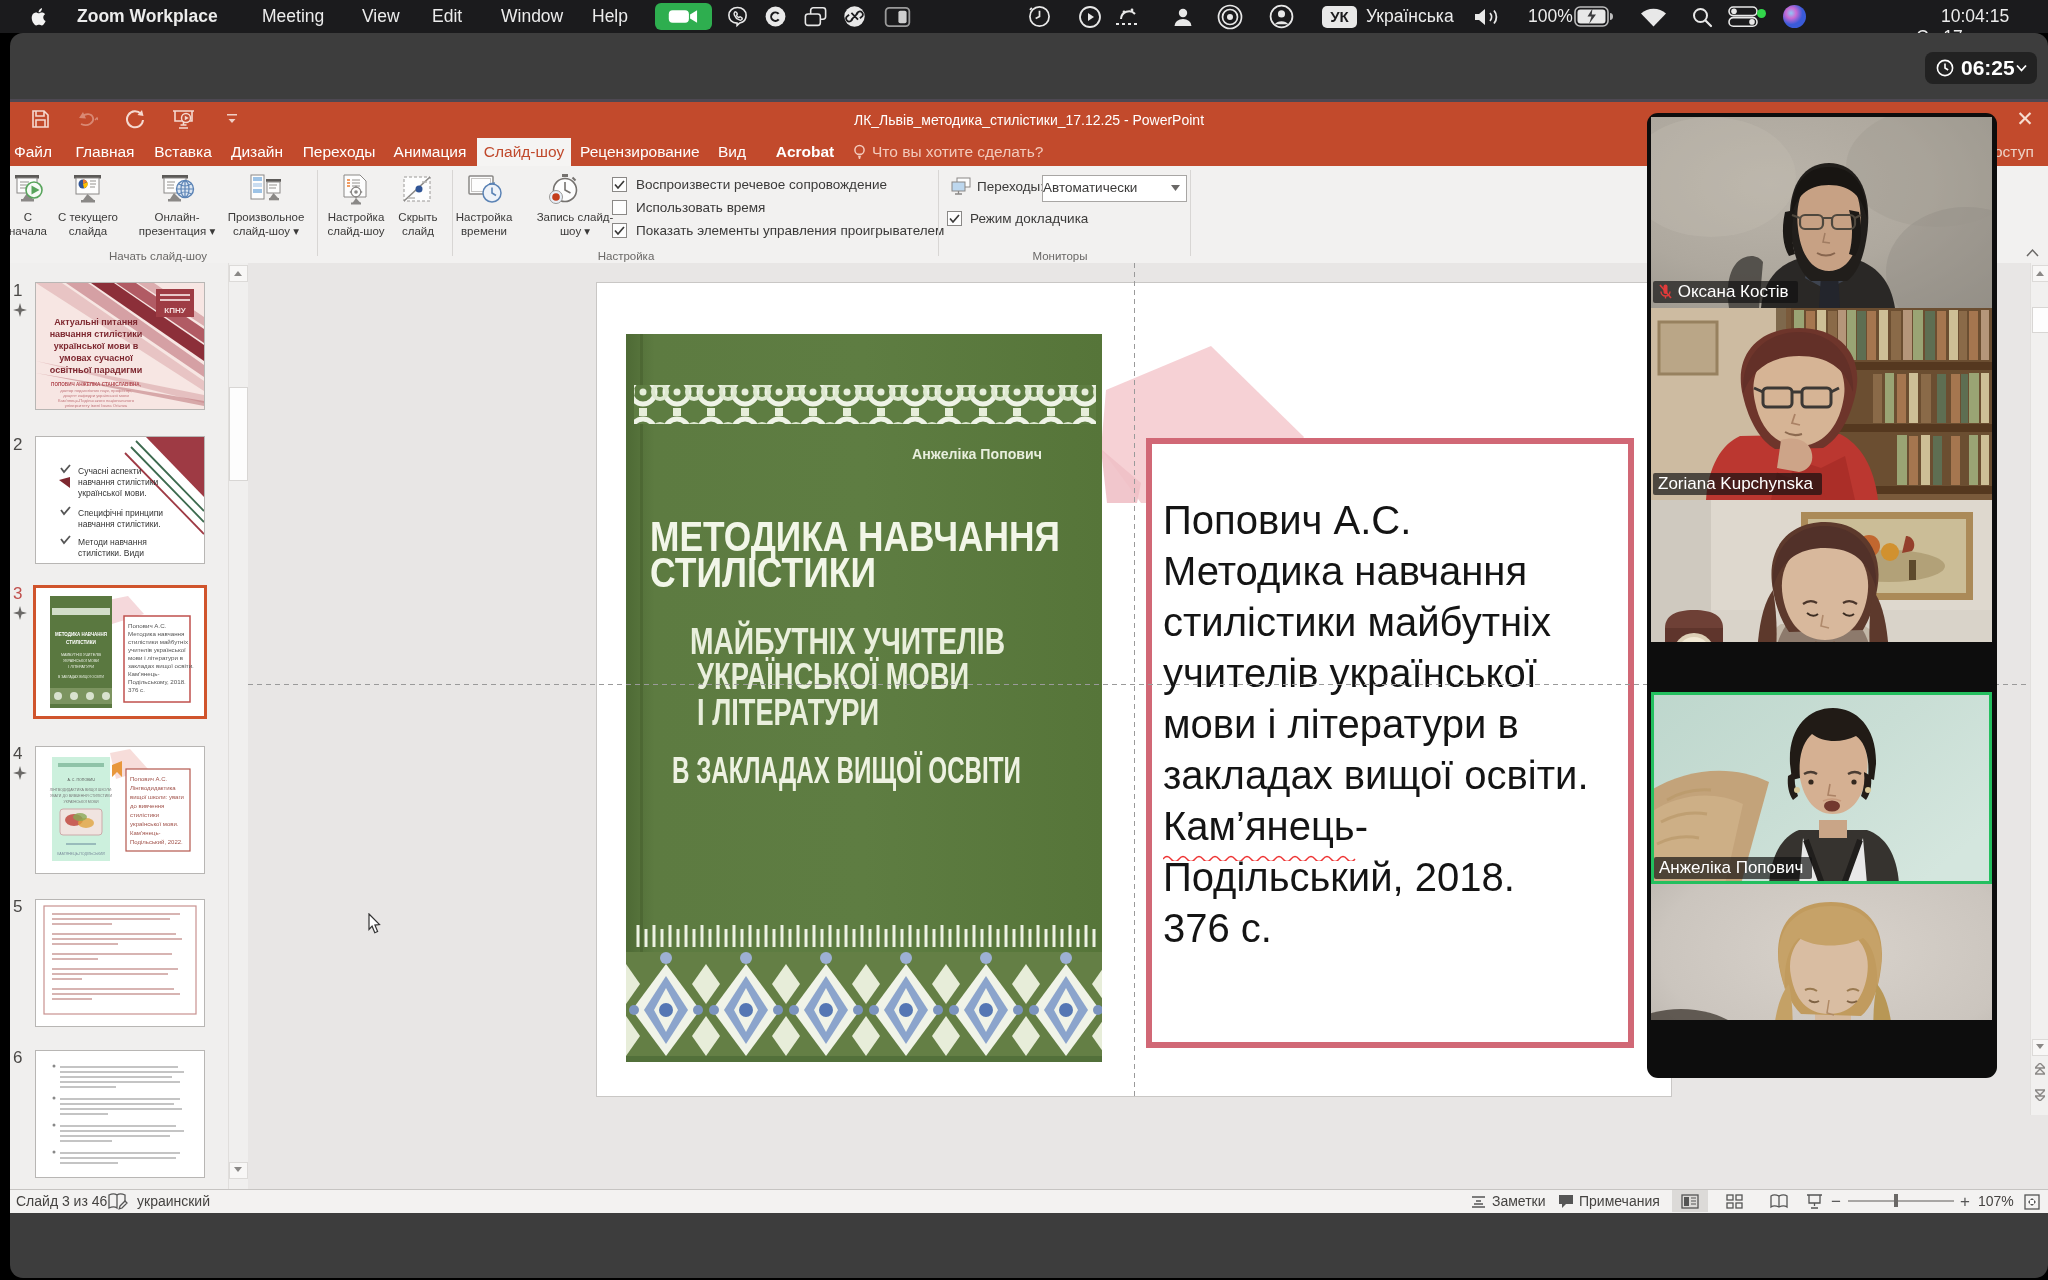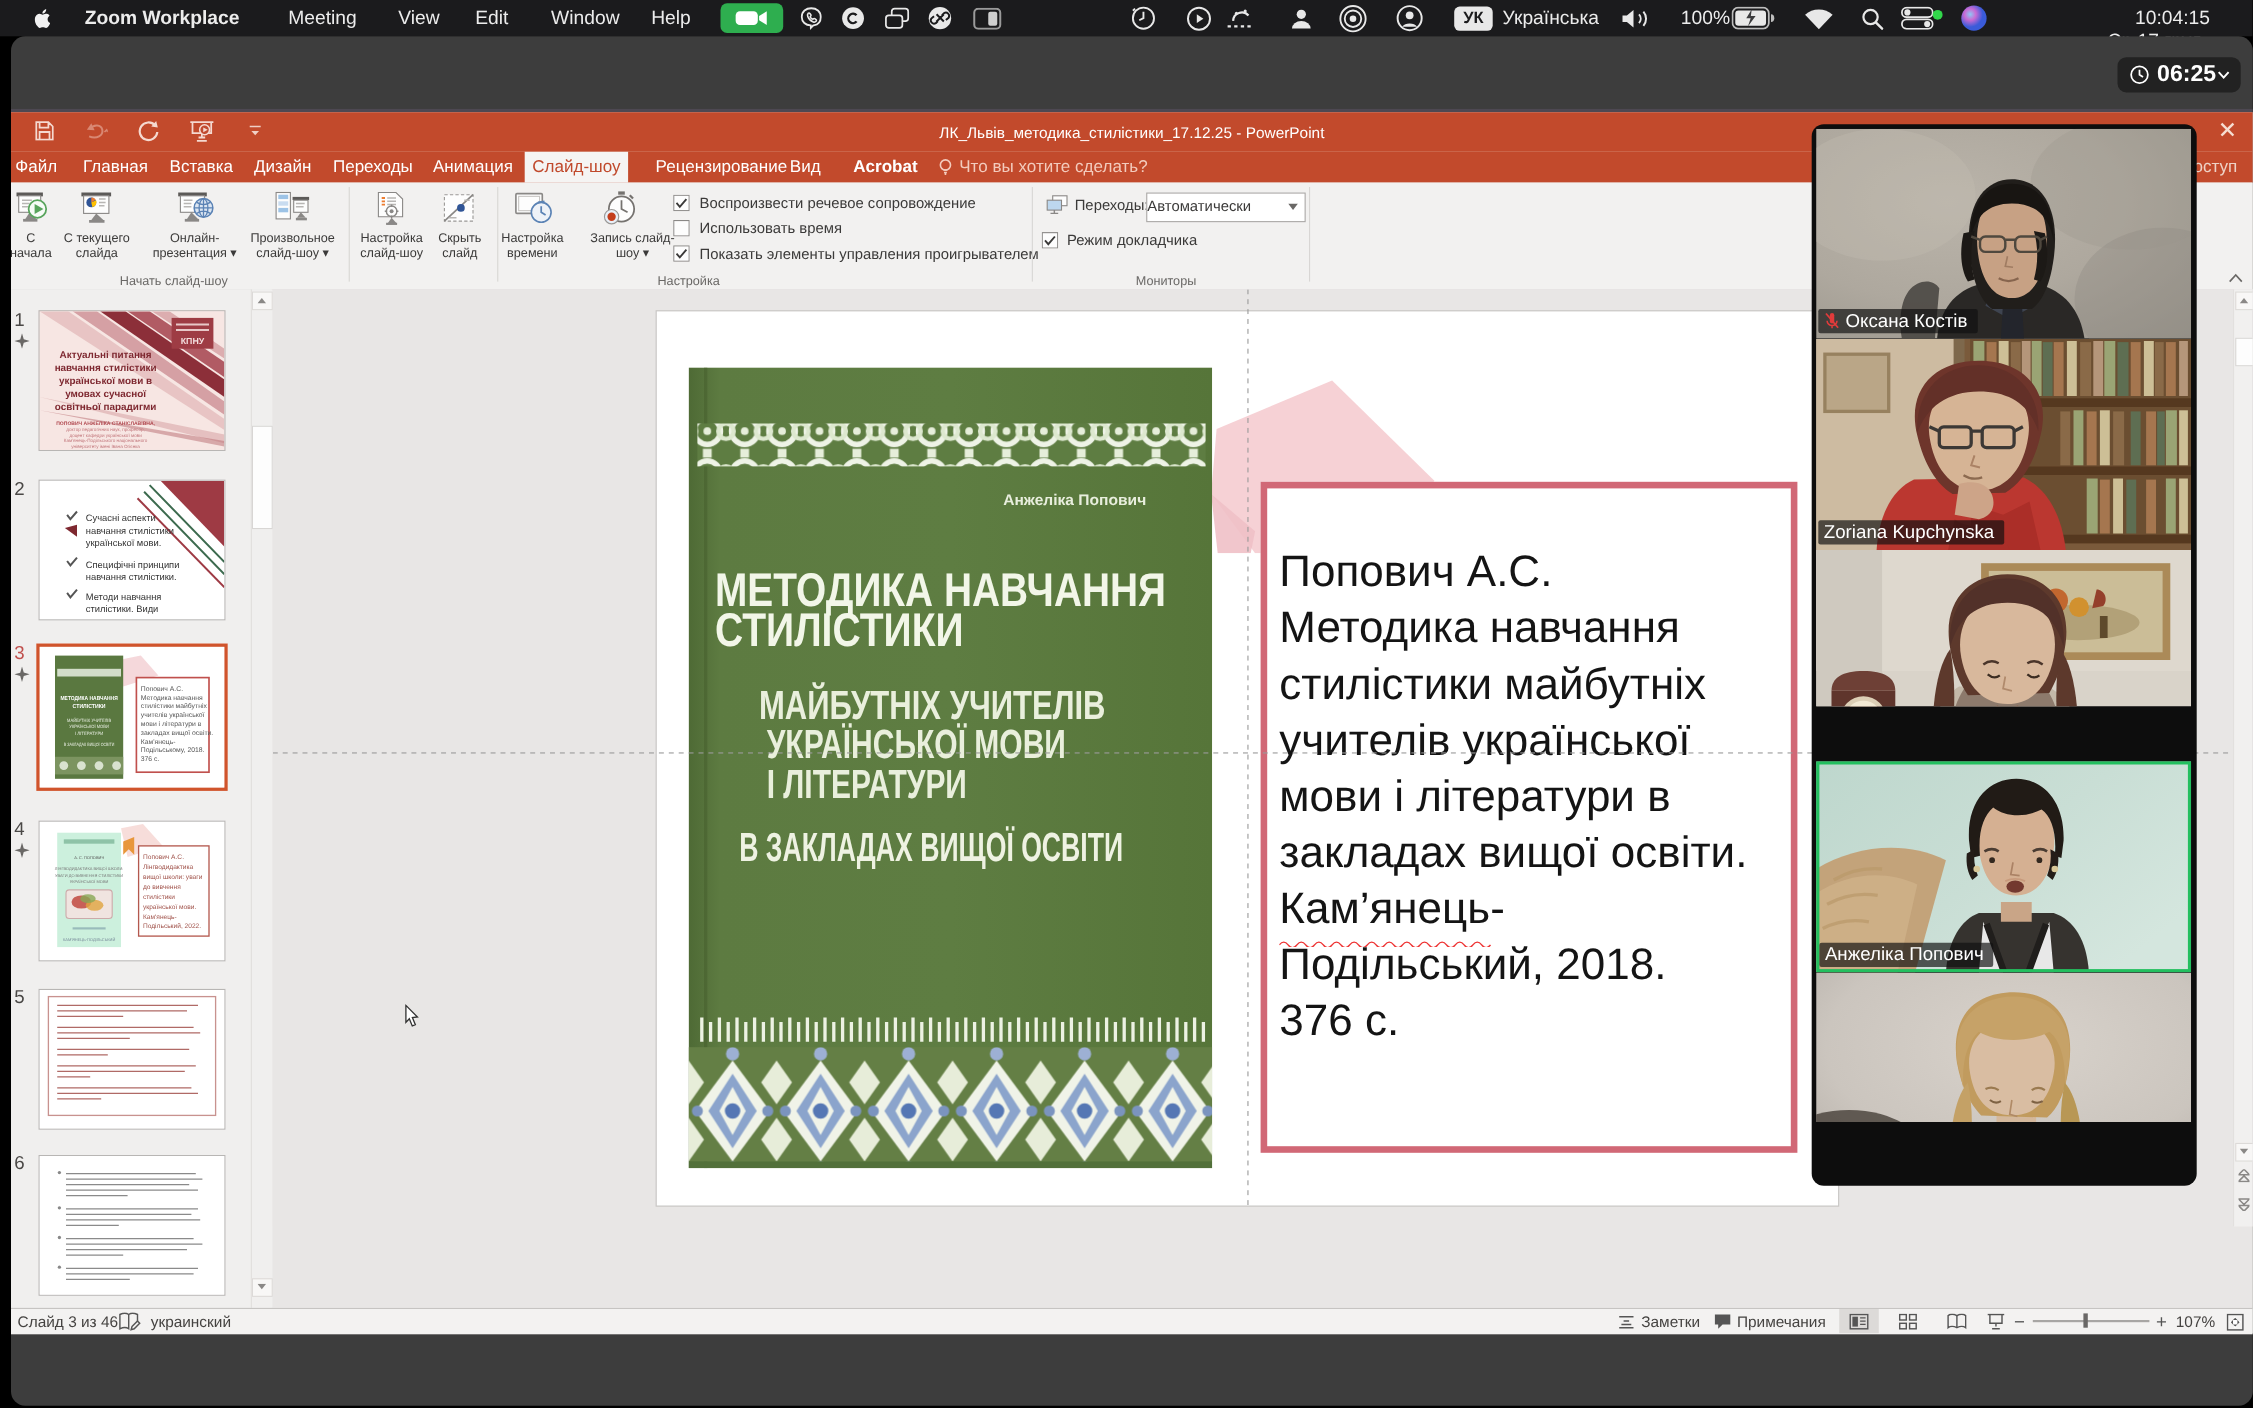--- a/index.html
+++ b/index.html
@@ -190,21 +190,21 @@
           <div class="abs" style="left:2000px;top:2px;width:30px;height:30px;color:#f6ded2;font-size:21px;text-align:center;line-height:30px;">✕</div>
         </div>
         <div id="tabrow">
           <span class="tab" style="left:0px;width:46px;">Файл</span>
           <span class="tab" style="left:62px;width:66px;">Главная</span>
           <span class="tab" style="left:142px;width:62px;">Вставка</span>
           <span class="tab" style="left:218px;width:58px;">Дизайн</span>
           <span class="tab" style="left:290px;width:78px;">Переходы</span>
           <span class="tab" style="left:382px;width:76px;">Анимация</span>
           <span class="tab" style="left:467px;width:94px;background:#f5f4f3;color:#c0492c;">Слайд-шоу</span>
-          <span class="tab" style="left:570px;width:118px;margin-left:16px;">Рецензирование</span>
+          <span class="tab" style="left:570px;width:118px;">Рецензирование</span>
           <span class="tab" style="left:702px;width:40px;">Вид</span>
           <span class="tab" style="left:762px;width:66px;font-weight:bold;">Acrobat</span>
           <svg class="abs" style="left:842px;top:6px" width="15" height="17" viewBox="0 0 15 17">
             <circle cx="7.5" cy="6" r="4.6" fill="none" stroke="#f3cbbd" stroke-width="1.5"></circle>
             <path fill="none" stroke="#f3cbbd" stroke-width="1.5" d="M5.8 10.5h3.4M6.2 12.8h2.6M7.5 13v2"></path>
           </svg>
           <span class="tab" style="left:862px;width:180px;color:#f3cbbd;text-align:left;">Что вы хотите сделать?</span>
           <span class="tab" style="left:1984px;width:50px;color:#eed2c6;text-align:left;">оступ</span>
         </div>
         <div id="ribbon">

